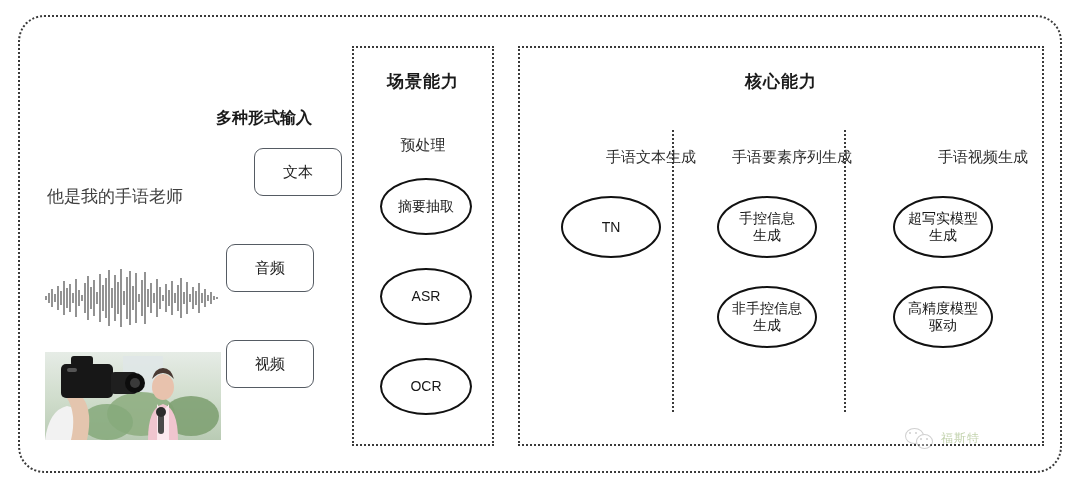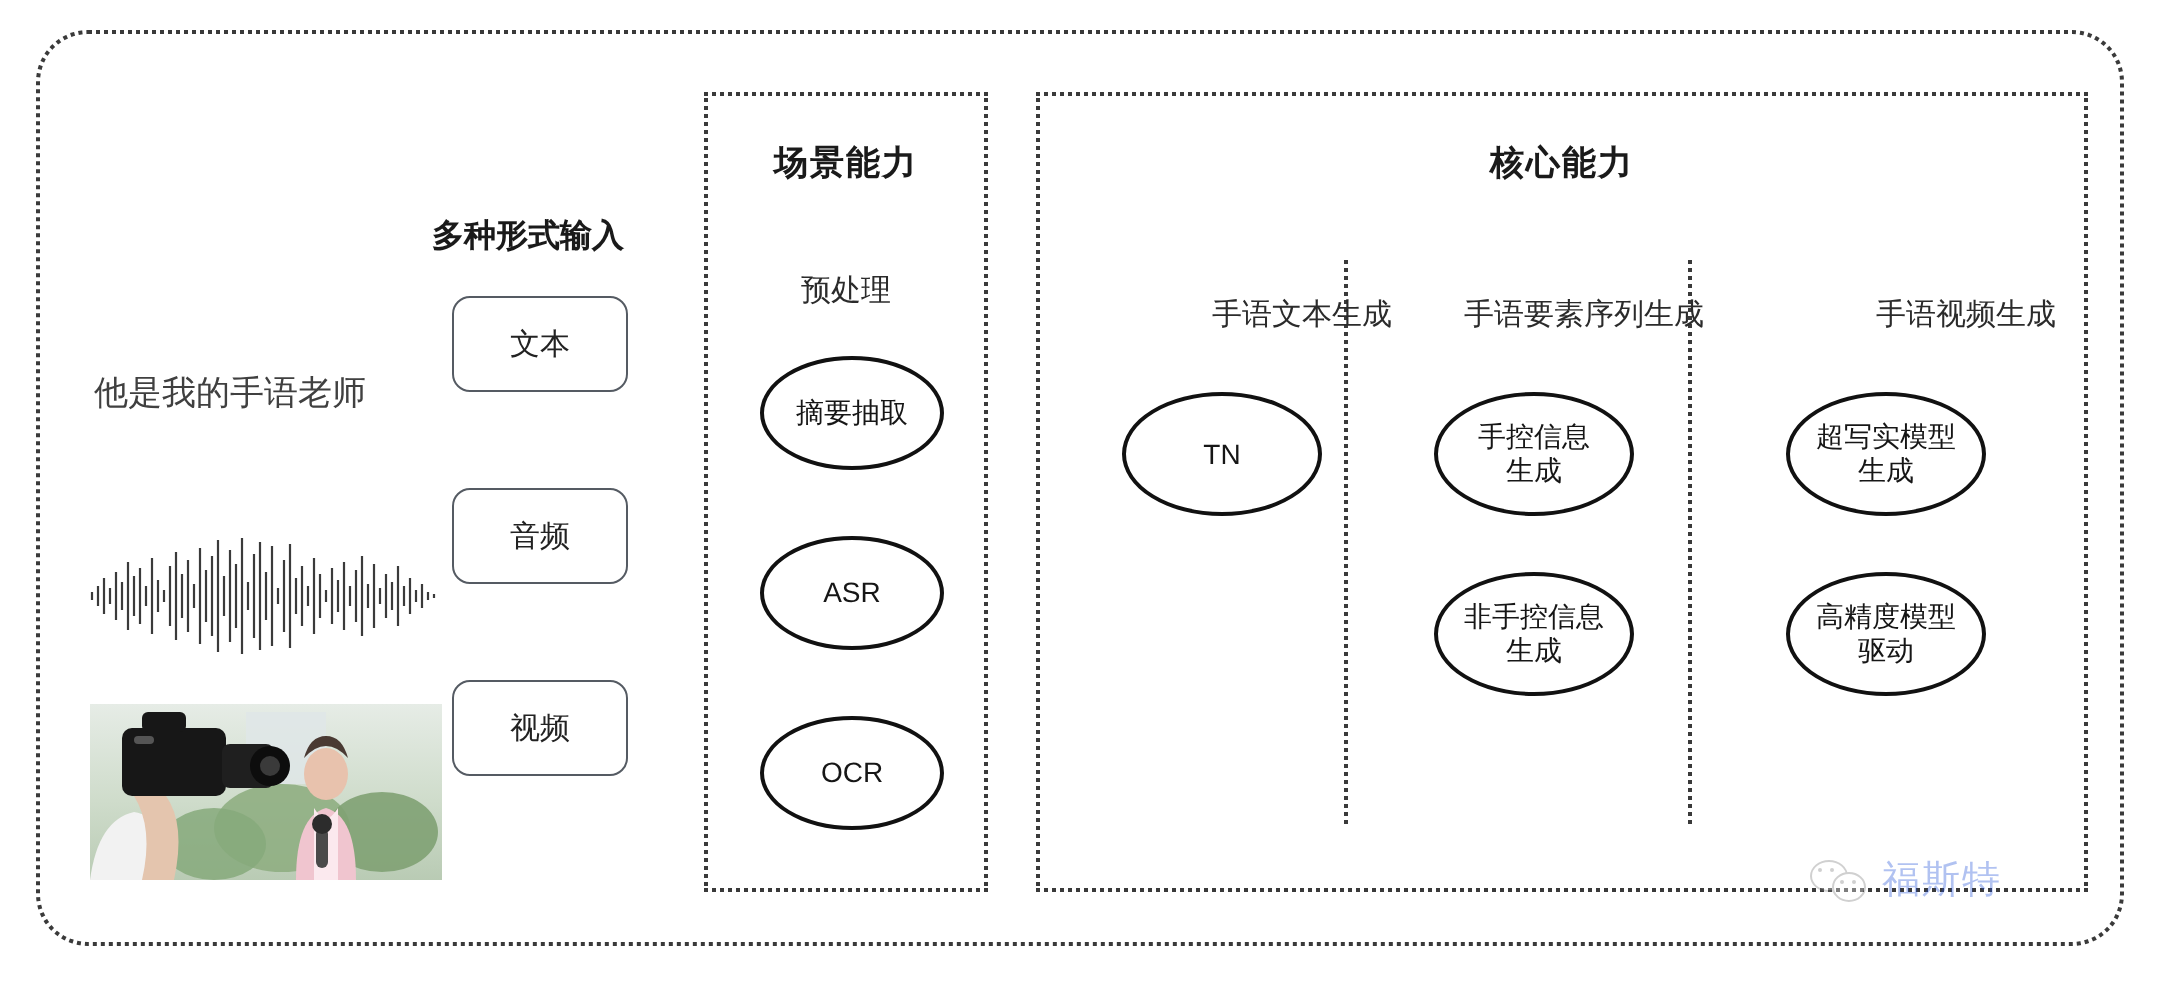--- a/index.html
+++ b/index.html
@@ -107,21 +107,21 @@
     border: 1.6px solid #555b63;
     border-radius: 9px;
     background: #ffffff;
     display: flex;
     align-items: center;
     justify-content: center;
     font-size: 15px;
     color: #222222;
     box-sizing: border-box;
   }
-  .modality-btn.b1 { top: 118px; }
+  .modality-btn.b1 { top: 118px; margin-left: 28px; }
   .modality-btn.b2 { top: 214px; }
   .modality-btn.b3 { top: 310px; }
 
   
   .scene-panel {
     left: 352px;
     top: 46px;
     width: 142px;
     height: 400px;
   }
@@ -246,22 +246,22 @@
     width: 2.2px; height: 2.2px;
     background: #777777;
     border-radius: 50%;
   }
   .wechat-glyph .d1 { left: 4px;  top: 5px; }
   .wechat-glyph .d2 { left: 10px; top: 5px; }
   .wechat-glyph .d3 { left: 15px; top: 11px; }
   .wechat-glyph .d4 { left: 21px; top: 11px; }
 
   .watermark-text {
-    font-size: 19px;
-    color: #1d4ed8;
+    font-size: 12px;
+    color: #4d7c0f;
     white-space: nowrap;
     letter-spacing: 1px;
     text-align: center;
   }
 </style>
 </head>
 <body>
 
 <div id="stage">
 

